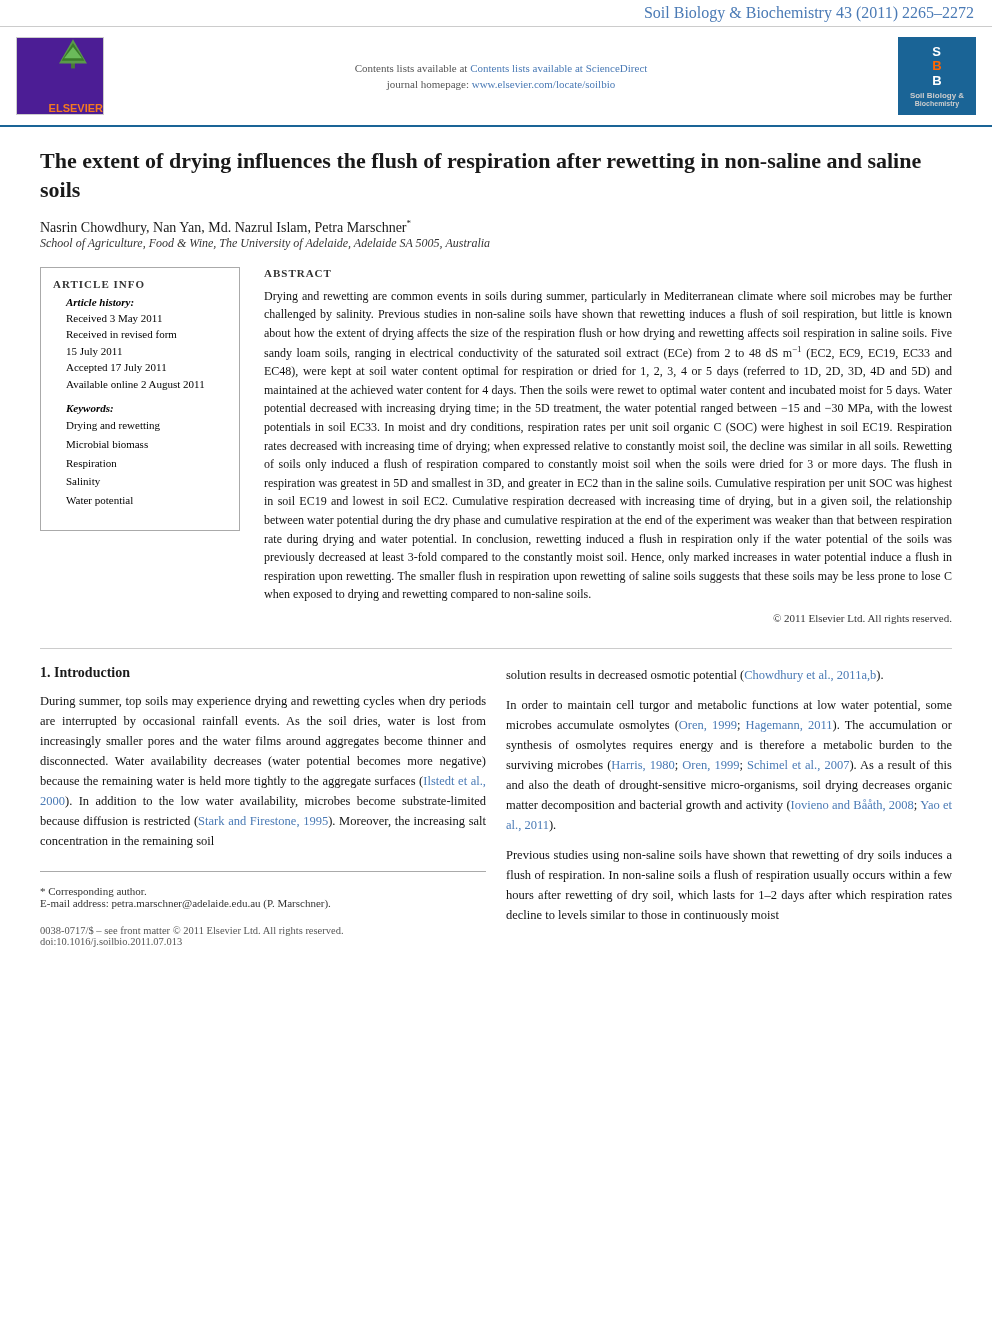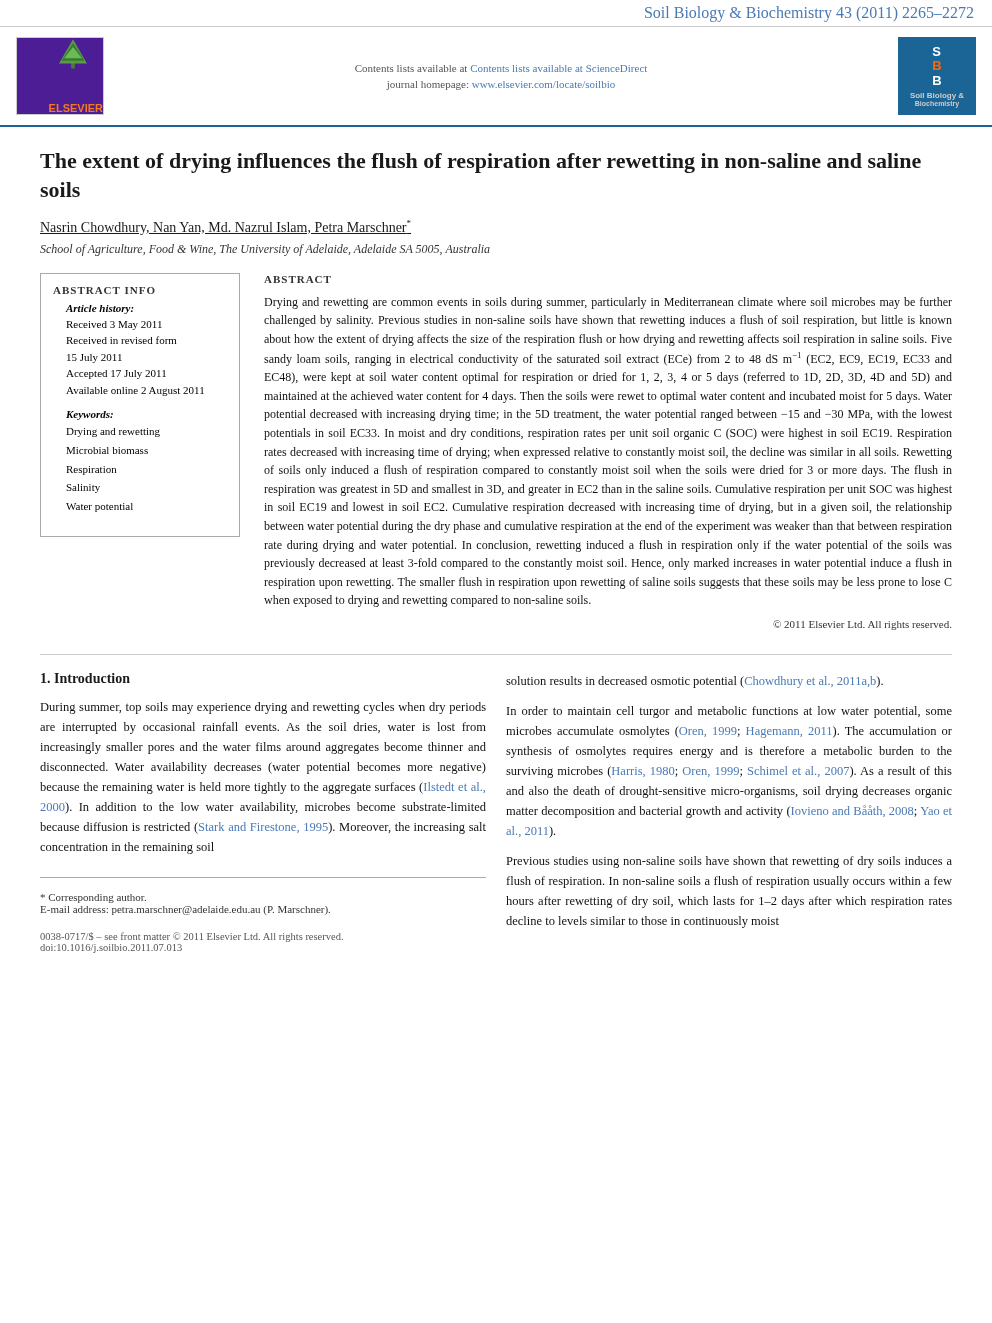--- a/index.html
+++ b/index.html
@@ -105,22 +105,20 @@
       color: #1a1a1a;
       line-height: 1.3;
       margin-bottom: 14px;
       font-family: 'Times New Roman', Times, serif;
     }
 
     
     .authors {
       font-size: 14px;
       color: #1a1a1a;
-      margin-bottom: 6px;
-      text-decoration: underline;
     }
     .author-affil {
       font-size: 12px;
       font-style: italic;
       color: #333;
       margin-bottom: 16px;
     }
 
     
     .two-col {
@@ -296,21 +294,21 @@
 
   <div class="authors">
     <span>Nasrin Chowdhury, Nan Yan, Md. Nazrul Islam, Petra Marschner<sup>*</sup></span>
   </div>
   <div class="author-affil">School of Agriculture, Food &amp; Wine, The University of Adelaide, Adelaide SA 5005, Australia</div>
 
   <div class="two-col">
 
     <div class="left-col">
       <div class="article-info-box">
-        <div class="section-heading">ABSTRACT INFO</div>
+        <div class="section-heading">ARTICLE INFO</div>
 
         <div class="info-block">
           <div class="info-label">Article history:</div>
           <div class="info-text">Received 3 May 2011</div>
           <div class="info-text">Received in revised form</div>
           <div class="info-text">15 July 2011</div>
           <div class="info-text">Accepted 17 July 2011</div>
           <div class="info-text">Available online 2 August 2011</div>
         </div>
 

